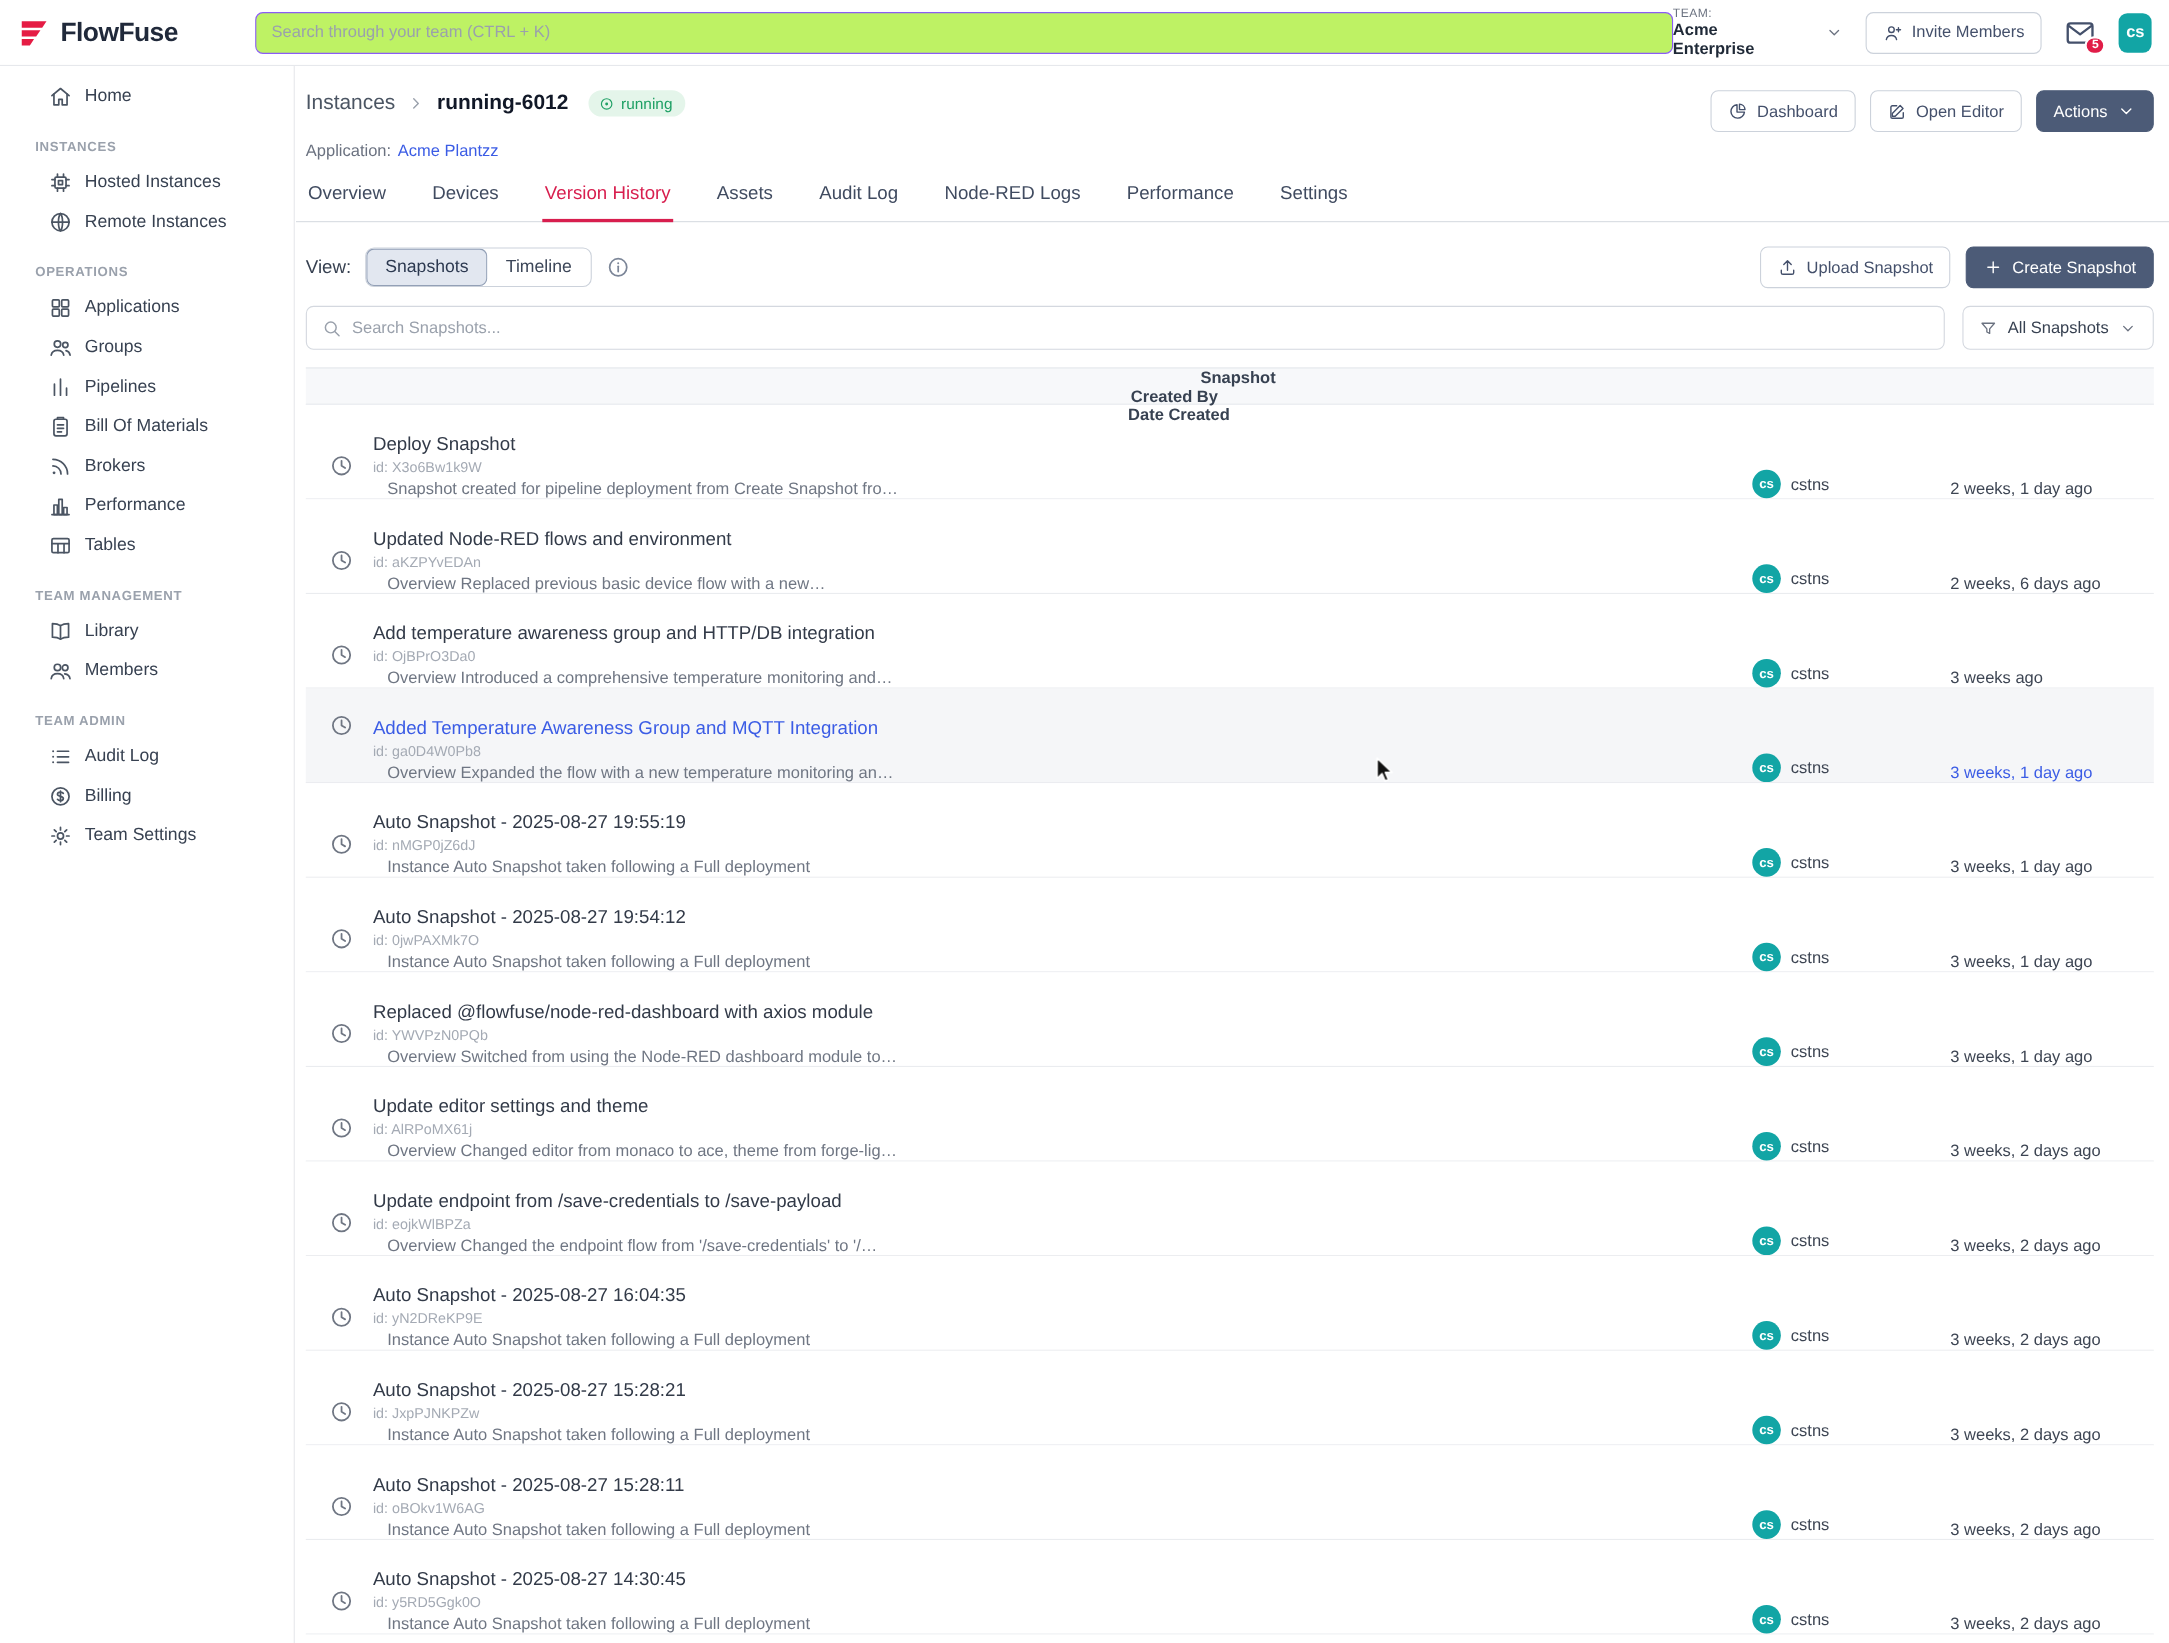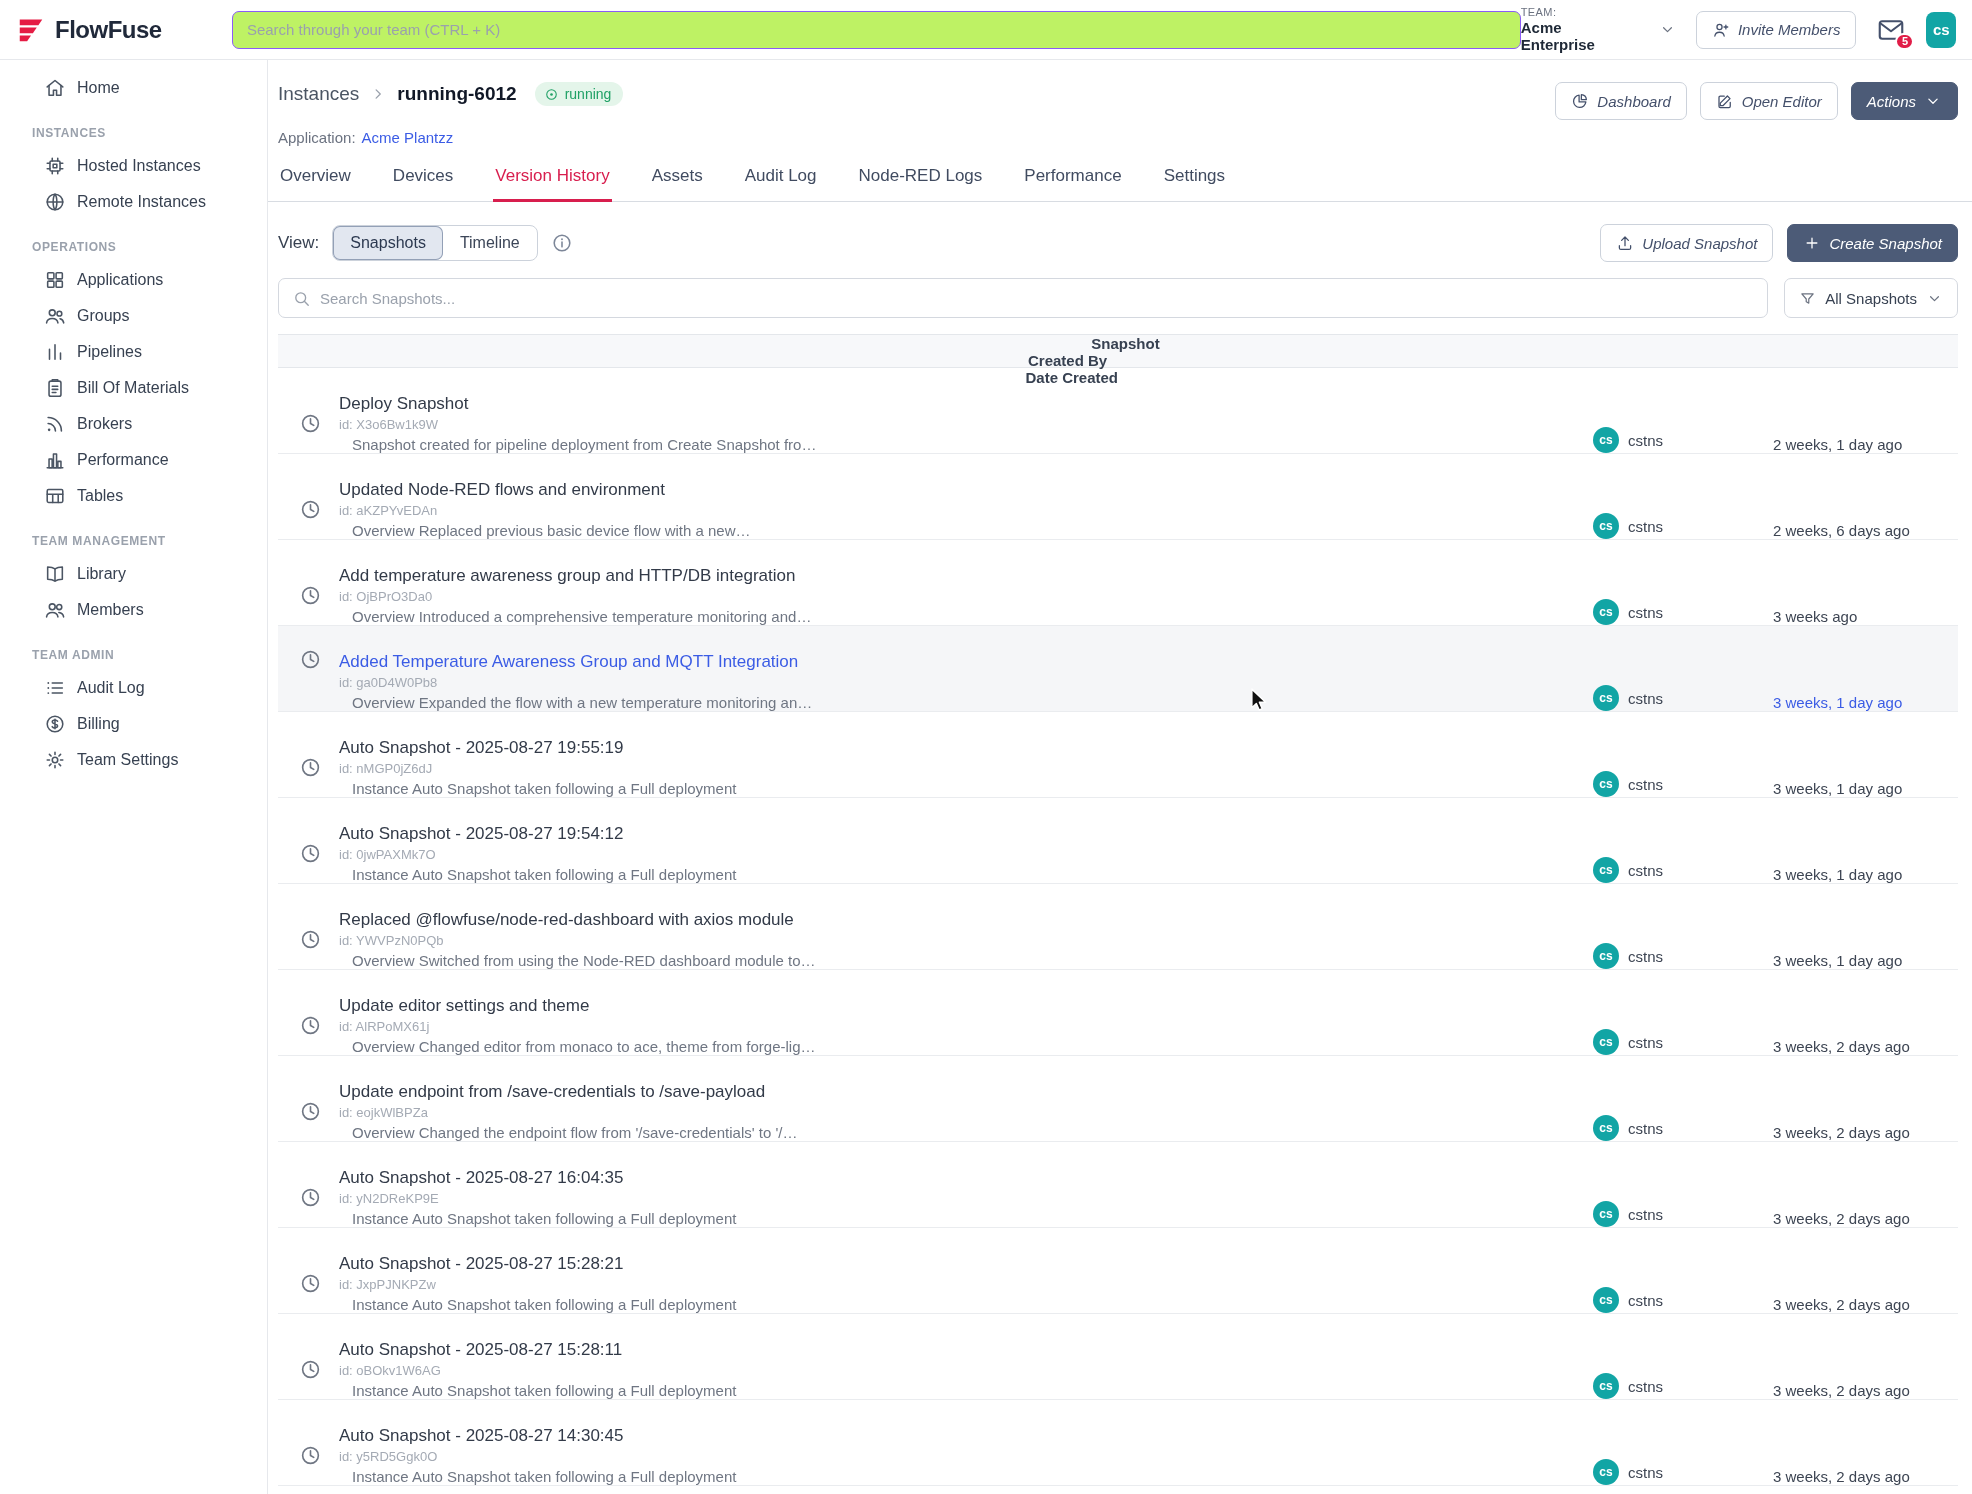--- a/index.html
+++ b/index.html
@@ -18,21 +18,21 @@
   .logo-text { font-size:24px; font-weight:700; color:#20293a; letter-spacing:-0.5px; }
   .global-search { width:1406px; height:38px; border:1px solid #8b5cf6; border-radius:7px; padding:0 14px;
                    font-size:15px; color:#374151; background:#bef264; }
   .global-search::placeholder { color:#9aa1ac; }
   .top-right { margin-left:auto; display:flex; align-items:center; gap:20px; }
   .team-sel { display:flex; align-items:center; gap:53px; cursor:pointer; }
   .team-label { font-size:11px; color:#6b7280; letter-spacing:.4px; }
   .team-name { font-size:15px; font-weight:600; color:#1f2937; margin-top:1px; }
   .chev-sm { width:17px; height:17px; color:#6b7280; }
   .btn { display:inline-flex; align-items:center; gap:8px; height:38px; padding:0 15px; border-radius:7px;
-         font-size:15px; border:1px solid transparent; white-space:nowrap;font-style:italic; }
+         font-size:15px; border:1px solid transparent; white-space:nowrap; }
   .btn.ghost { background:#fff; border-color:#ccd2db; color:#44506b; }
   .btn.primary { background:#4c5b77; border-color:#4c5b77; color:#fff; }
   .btn .ic-wrap { width:18px; height:18px; }
   .mailbox { position:relative; width:30px; height:30px; color:#44506b; cursor:pointer; }
   .mailbox .ic-wrap { width:30px; height:30px; }
   .mail-badge { position:absolute; right:-8px; bottom:-5px; background:#e11d48; color:#fff; font-size:11px;
                 font-weight:700; min-width:19px; height:17px; border-radius:9px; display:flex; align-items:center;
                 justify-content:center; padding:0 4px; border:2px solid #fff; }
   .avatar { width:36px; height:36px; border-radius:8px; background:#12a5a5; color:#fff; font-size:15px;
             font-weight:700; display:flex; align-items:center; justify-content:center; cursor:pointer; }

